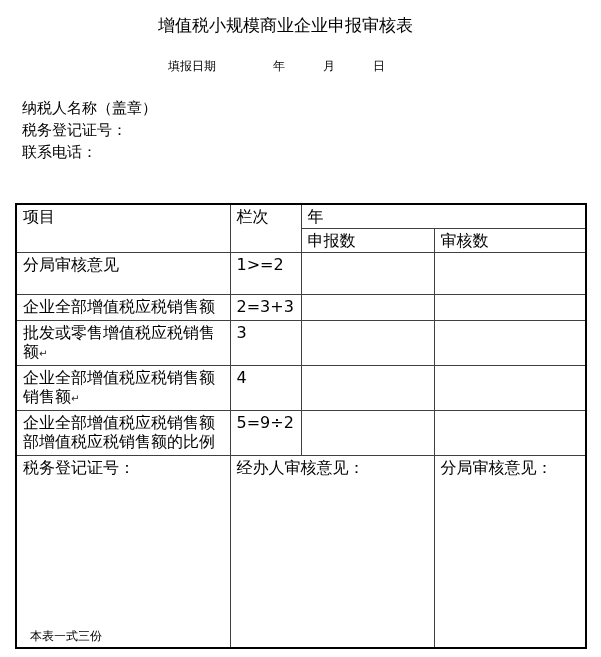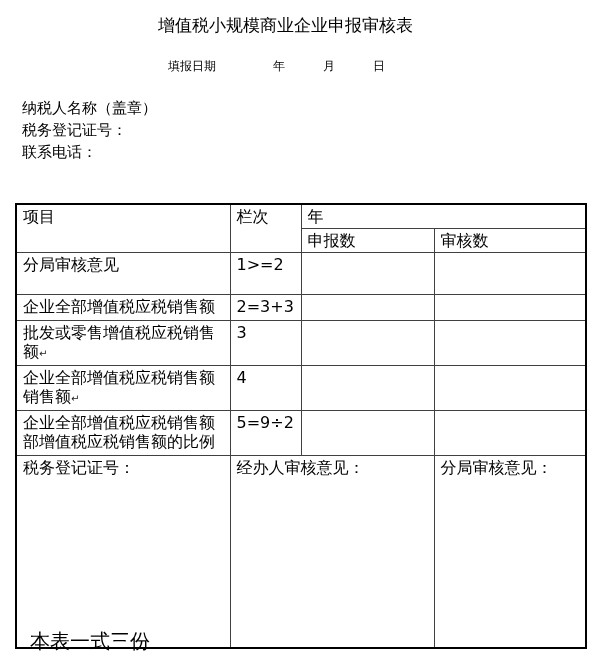--- a/index.html
+++ b/index.html
@@ -81,21 +81,21 @@
   .pmark {
     font-size: 10px;
     color: #222;
   }
 
   
   .bottom-note {
     position: absolute;
     left: 30px;
     top: 628px;
-    font-size: 20px;
+    font-size: 12px;
     white-space: nowrap;
   }
 </style>
 </head>
 <body>
 
 <div class="doc-title">增值税小规模商业企业申报审核表</div>
 
 <div class="date-line">
   <span class="dl-label">填报日期</span>

